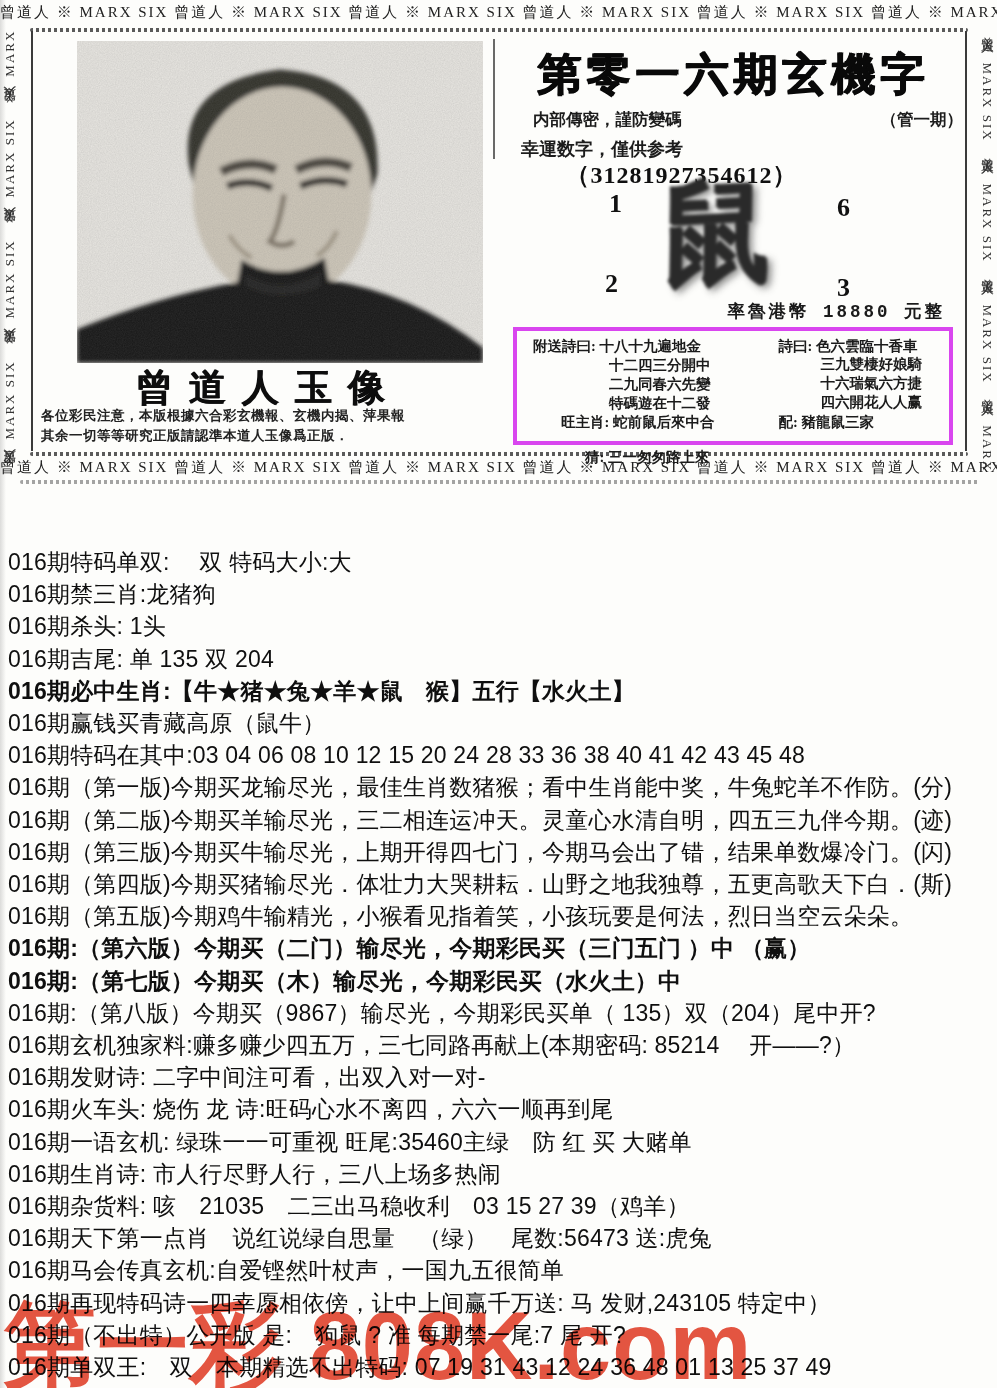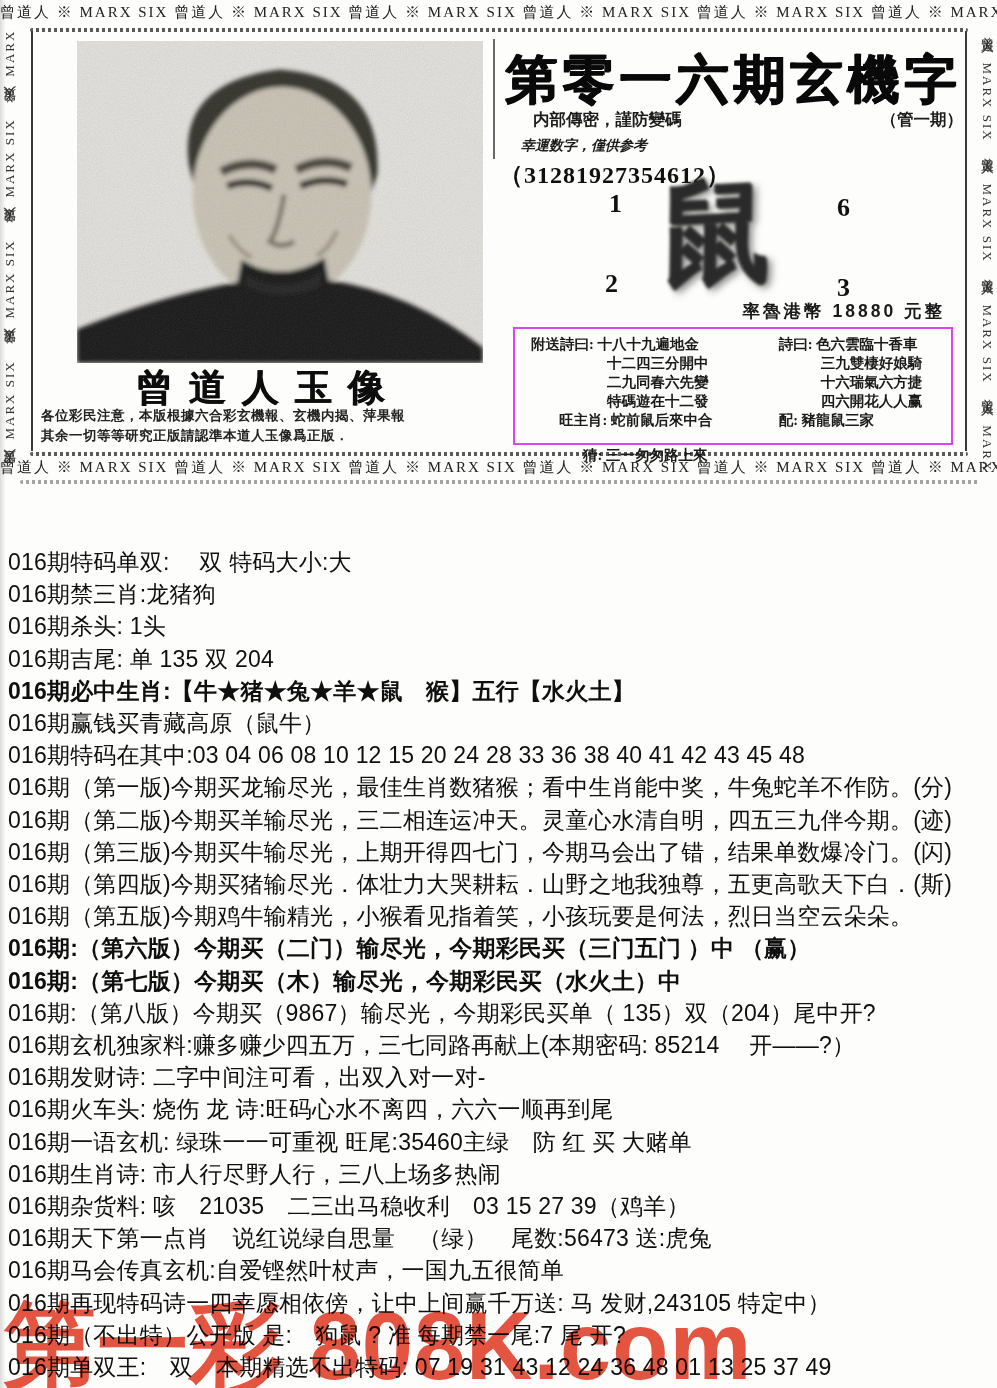--- a/index.html
+++ b/index.html
@@ -39,53 +39,53 @@
              letter-spacing:16px; color:#0d0d0d;
              text-shadow:1px 0 0 #0d0d0d; }
   .photo-note { position:absolute; left:8px; width:460px; font-family:"Liberation Serif", serif;
                 font-size:13.5px; font-weight:bold; color:#222; letter-spacing:.5px; }
   .note1 { top:376px; }
   .note2 { top:396px; }
 
   
   .panel { position:absolute; left:466px; top:0; width:468px; height:420px; }
   .panel-title { position:absolute; left:0; top:14px; width:100%; text-align:center;
-                 font-family:"Liberation Serif", serif; font-weight:bold; font-size:52px;
+                 font-family:"Liberation Serif", serif; font-weight:bold; font-size:44px;
                  letter-spacing:5px; color:#090909;
                  text-shadow:1.6px 0 0 #090909, 0 1px 0 #090909; }
   .panel-row1 { position:absolute; left:34px; top:78px; width:430px; display:flex;
                 font-family:"Liberation Serif", serif; font-weight:bold; font-size:16.5px; color:#1c1c1c; }
   .panel-row1 .sp { flex:1; }
   .panel-row2 { position:absolute; left:22px; top:106px; font-family:"Liberation Serif", serif;
-                font-weight:bold; font-size:14px; color:#1c1c1c;font-style:italic; }
-  .panel-number { position:absolute; left:0; top:128px; width:78%; 
+                font-weight:bold; font-size:18px; color:#1c1c1c; }
+  .panel-number { position:absolute; left:0; top:128px; width:78%; text-align:center;
                   font-family:"Liberation Serif", serif; font-weight:bold; font-size:24px;
                   letter-spacing:1px; color:#101010; }
   .zodiac-zone { position:absolute; left:110px; top:150px; width:260px; height:120px; }
   .zodiac-char { position:absolute; left:50px; top:-4px; font-family:"Liberation Serif", serif;
                  font-weight:bold; font-size:112px; line-height:112px; color:#2a2a2a;
                  transform:rotate(-3deg) skewX(-4deg); filter:blur(1.4px);
                  text-shadow:6px 5px 7px rgba(40,40,40,.55), 2px 2px 0 #333; }
   .corner-num { position:absolute; font-family:"Liberation Serif", serif; font-weight:bold;
                 font-size:26px; color:#111; }
   .cn-1 { left:0; top:8px; }
   .cn-6 { left:228px; top:12px; }
   .cn-2 { left:-4px; top:88px; }
   .cn-3 { left:228px; top:92px; }
-  .prize { position:absolute; right:22px; top:268px; font-family:Liberation Sans, sans-serif;
+  .prize { position:absolute; right:22px; top:268px; font-family:Liberation Mono, monospace;
            font-weight:bold; font-size:17.5px; letter-spacing:3px; color:#1a1a1a; }
   .poem-box { position:absolute; left:14px; top:296px; width:440px; height:118px;
-              border:2px solid #d946ef; padding:6px 10px 4px 16px;
+              border:4px solid #d946ef; padding:6px 10px 4px 16px;
               font-family:"Liberation Serif", serif; font-weight:bold; font-size:14.5px;
               line-height:19px; color:#1b1b1b; display:flex; }
   .poem-col { white-space:nowrap; }
   .poem-col.left { width:56%; }
   .poem-col.right { width:44%;margin-left:41px; }
   .poem-indent-l { padding-left:76px; }
-  .poem-indent-r { padding-left:42px; }
+  .poem-indent-r { padding-left:42px;font-family:Liberation Mono, monospace; }
   .poem-sub-l { padding-left:28px; }
   .poem-sub-l2 { padding-left:52px;margin-top:16px; }
 
   
   .body-list { position:absolute; left:8px; top:546px; width:985px; }
   .bline { font-size:23px; line-height:32.2px; letter-spacing:.2px; color:#0f0f0f;
            white-space:pre; font-family:"Liberation Sans", sans-serif; }
   .bline.bold { font-weight:bold; }
 
   

